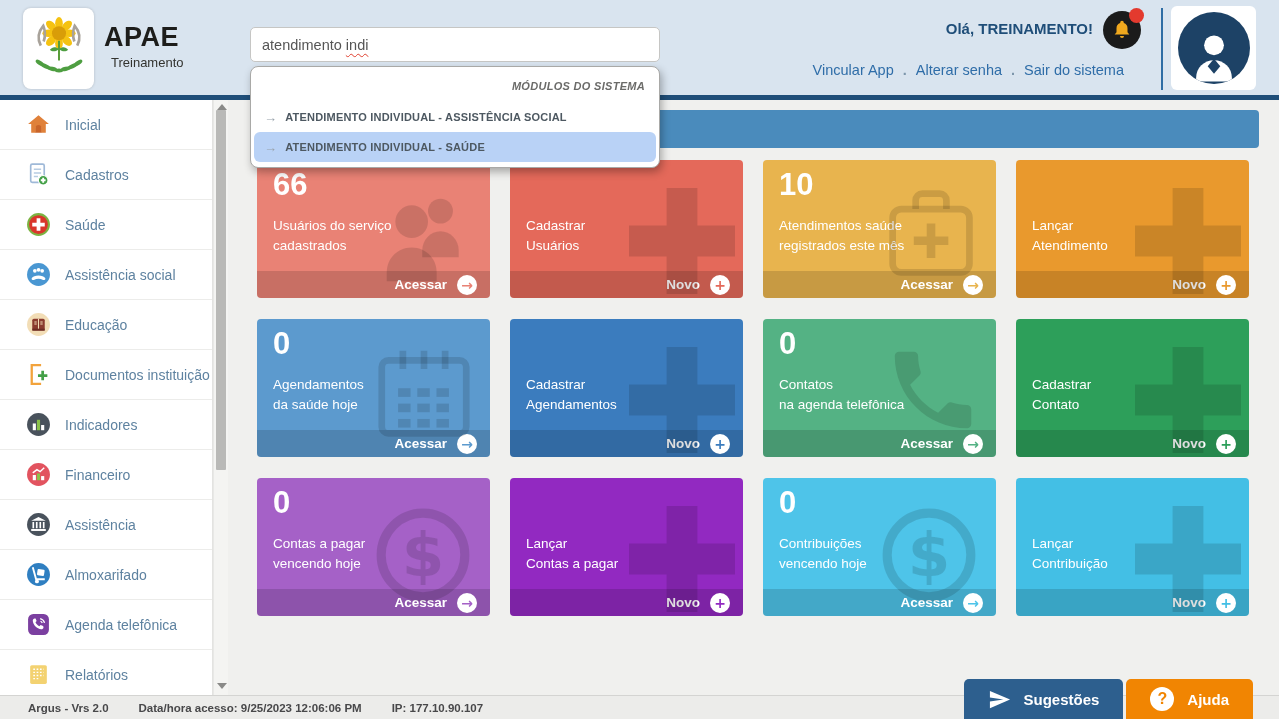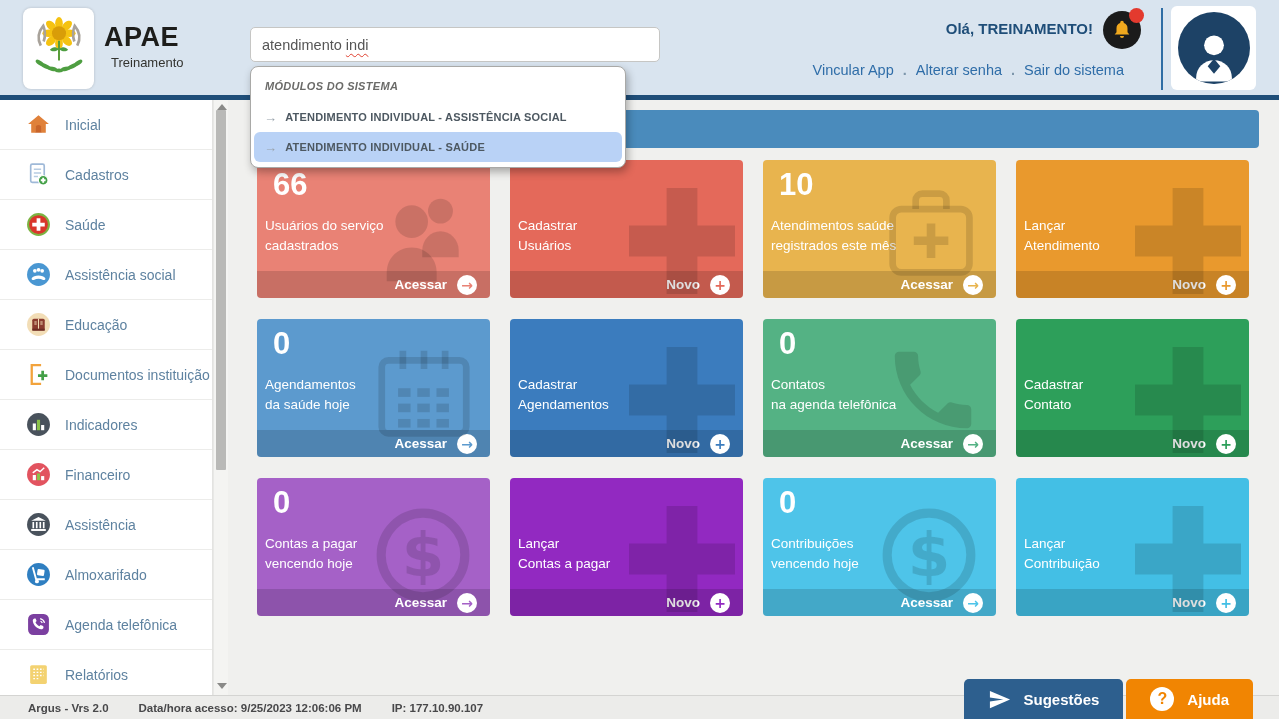--- a/index.html
+++ b/index.html
@@ -16,22 +16,22 @@
   .logo-card { position:absolute; left:23px; top:8px; width:71px; height:81px; background:#fff; border-radius:8px;
     display:flex; align-items:center; justify-content:center; box-shadow:0 0 3px rgba(0,0,0,.18); }
   .brand { position:absolute; left:104px; top:22px; font-size:27px; font-weight:800; color:#1d1d1b; letter-spacing:.5px; }
   .brand-sub { position:absolute; left:111px; top:55px; font-size:13px; color:#33332f; }
 
   .search { position:absolute; left:250px; top:27px; width:410px; height:35px; background:#fff;
     border:1px solid #c6c6c4; border-radius:5px; padding:0 11px; font-size:14.5px; color:#555;
     display:flex; align-items:center; white-space:pre; }
   .squiggle { text-decoration:underline wavy #e0402f; text-decoration-thickness:1px; text-underline-offset:3px; }
 
-  .dropdown { position:absolute; left:250px; top:66px; width:376px; background:#fff; border:1px solid #a9a9a7;
-    border-radius:8px; box-shadow:2px 4px 8px rgba(0,0,0,.3); z-index:40; padding:3px 0 5px; }
+  .dropdown { position:absolute; left:250px; top:66px; width:410px; background:#fff; border:1px solid #a9a9a7;
+    border-radius:8px; box-shadow:2px 4px 8px rgba(0,0,0,.3); z-index:40; padding:3px 0 5px;text-align:right; }
   .dd-title { font-style:italic; font-weight:bold; font-size:11px; color:#6b6b69; padding:10px 14px 10px; letter-spacing:.3px; }
   .dd-item { height:30px; display:flex; align-items:center; gap:8px; padding:0 10px; margin:0 3px;
     font-size:11px; font-weight:bold; color:#4d5861; border-radius:6px; letter-spacing:.2px; }
   .dd-item .arrow { color:#98a2ab; font-size:13px; font-weight:normal; }
   .dd-item.hl { background:#b9d2f6; }
 
   .greeting { position:absolute; right:186px; top:20px; font-size:15px; font-weight:bold; color:#1f4e79; }
   .bell { position:absolute; left:1103px; top:11px; width:38px; height:38px; border-radius:50%; background:#1b1b1b;
     display:flex; align-items:center; justify-content:center; }
   .bell-dot { position:absolute; right:-3px; top:-3px; width:15px; height:15px; border-radius:50%; background:#e33a2e; }
@@ -58,21 +58,21 @@
   .sb-up { top:4px; border-bottom:6px solid #8a8a88; }
   .sb-dn { bottom:6px; border-top:6px solid #8a8a88; }
 
   
   .banner { position:absolute; left:257px; top:110px; width:1002px; height:38px; background:#4a8bbc; border-radius:4px; z-index:1; }
 
   .cards { position:absolute; left:257px; top:160px; display:grid; grid-template-columns:repeat(4,233px);
     grid-auto-rows:138px; gap:21px 20px; z-index:2; }
   .card { position:relative; border-radius:4px; overflow:hidden; color:#fff; }
   .card-count { position:absolute; left:16px; top:7px; font-size:31px; font-weight:bold; z-index:4; }
-  .card-lines { position:absolute; left:8px; top:56px; font-size:13.5px; line-height:20px; z-index:4; }
+  .card-lines { position:absolute; left:16px; top:56px; font-size:13.5px; line-height:20px; z-index:4; }
   .card-footer { position:absolute; left:0; right:0; bottom:0; height:27px; background:rgba(0,0,0,.14);
     display:flex; align-items:center; justify-content:flex-end; gap:10px; padding:0 13px; z-index:3; cursor:pointer; }
   .card-action-label { font-size:13.5px; font-weight:bold; }
   .action-circle { width:20px; height:20px; border-radius:50%; background:#fff; display:flex; align-items:center;
     justify-content:center; font-size:14px; font-weight:bold; line-height:1; font-family:"DejaVu Sans",sans-serif; }
   .watermark { position:absolute; z-index:5; pointer-events:none; }
   .watermark svg { display:block; width:100%; height:100%; }
   .wm-users-icon    { right:14px; bottom:16px; width:96px;  height:88px; }
   .wm-plus-icon     { right:8px;  top:28px;    width:106px; height:106px; }
   .wm-medkit-icon   { right:16px; top:24px;    width:96px;  height:100px; }

